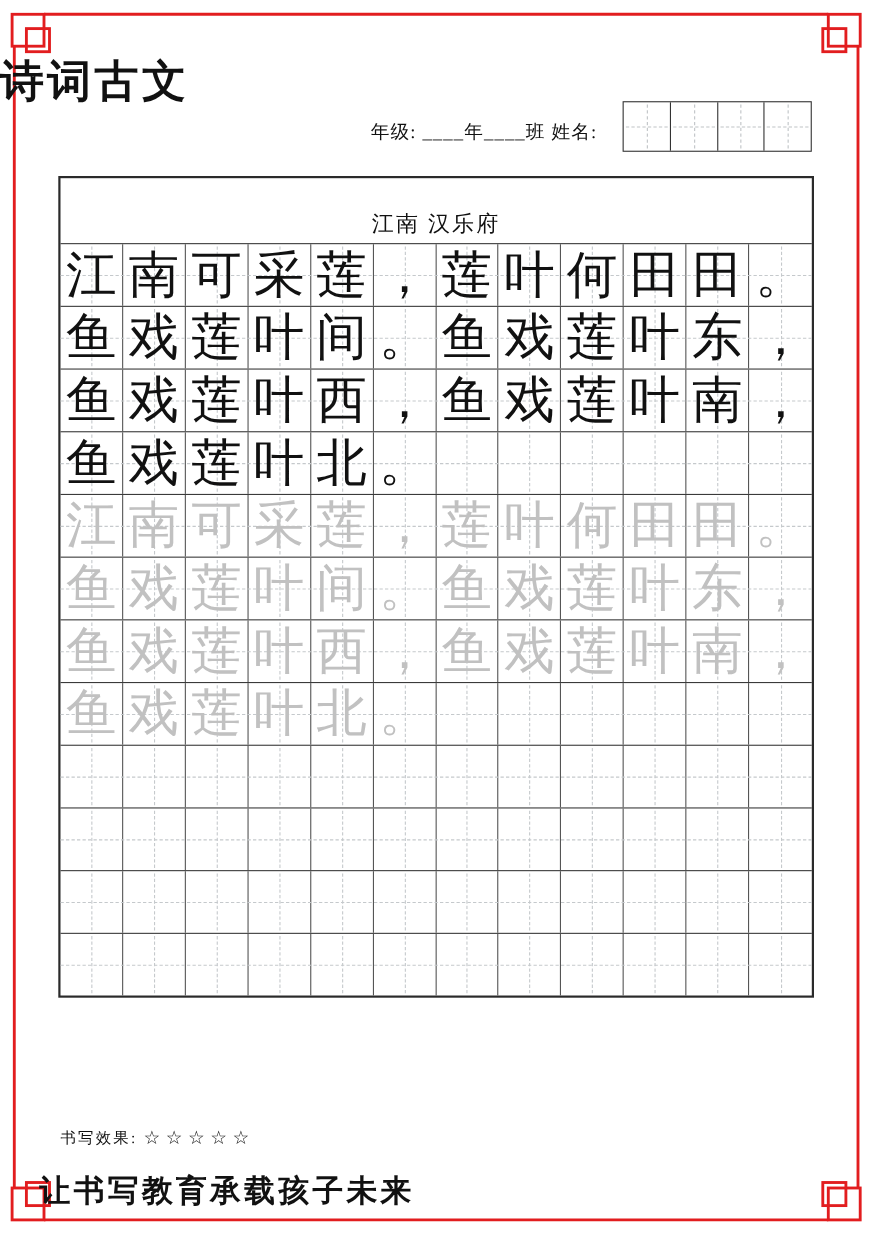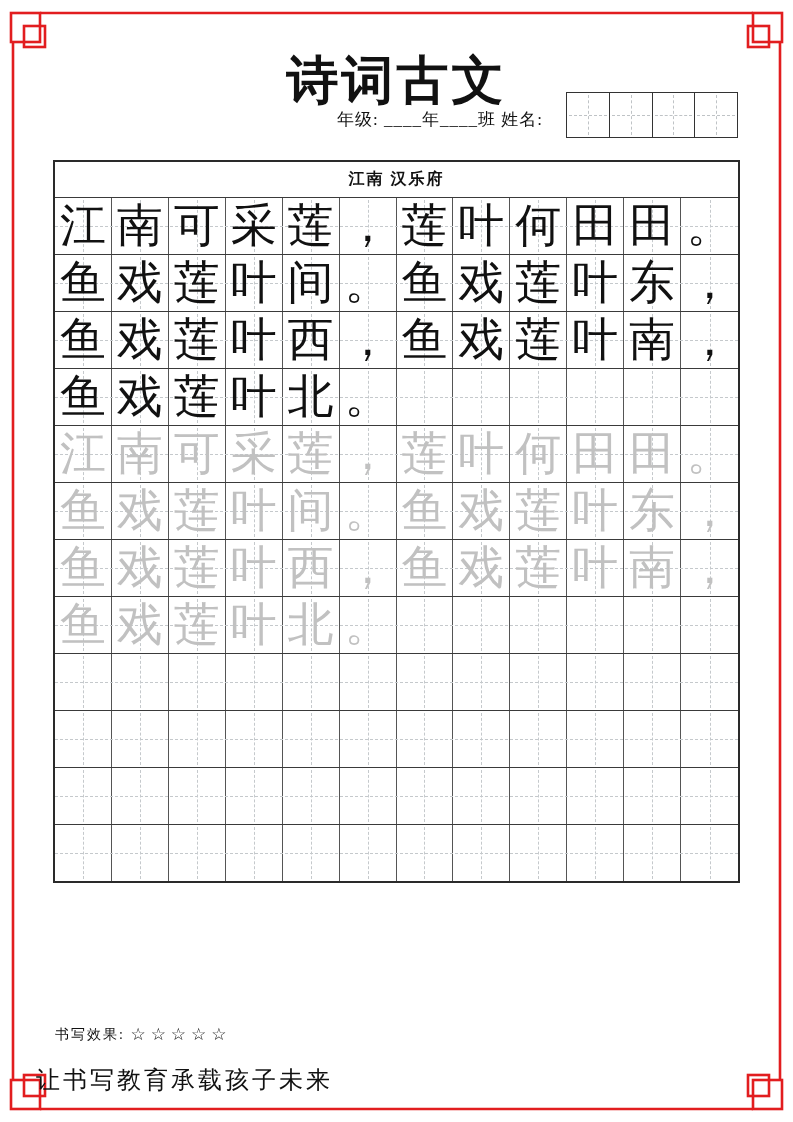--- a/index.html
+++ b/index.html
@@ -17,21 +17,21 @@
     width:793px;height:1122px;
     margin:0 auto;
     background:#ffffff;
     overflow:hidden;
     font-family:"Liberation Serif","DejaVu Serif",serif;
     color:var(--ink);
   }
   .frame{position:absolute;left:0;top:0;width:793px;height:1122px;z-index:1;}
   .title{
     position:absolute;left:0;top:46px;width:100%;
-    text-align:center;font-size:52px;font-weight:bold;
+    font-size:40px;font-weight:bold;
     letter-spacing:3px;z-index:2;margin:0;
   }
   .info-label{
     position:absolute;top:108px;right:250px;
     font-size:17px;letter-spacing:1px;z-index:2;white-space:nowrap;font-family:Liberation Serif, serif;
   }
   .name-grid{
     position:absolute;top:92px;right:55px;
     width:172px;height:46px;
     border:1.5px solid #333;
@@ -43,21 +43,21 @@
   .ng-cell::after{content:"";position:absolute;top:50%;left:2px;right:2px;border-top:1px dashed #bfc3c6;}
 
   .sheet{
     position:absolute;left:53px;top:160px;width:687px;
     border:2px solid var(--line-dark);
     box-sizing:border-box;background:#fff;z-index:2;
   }
   .bar{
     height:35px;border-bottom:1.5px solid var(--line-mid);
     display:flex;align-items:center;justify-content:center;
-    font-size:16px;font-weight:bold;letter-spacing:2px;
+    font-size:20px;font-weight:normal;letter-spacing:2px;margin-top:24px;
   }
   .row{
     position:relative;height:56px;
     display:grid;grid-template-columns:repeat(12,1fr);
     border-bottom:1.5px solid var(--line-mid);
   }
   .sheet > .row:last-child{border-bottom:none;}
   .row::after{ 
     content:"";position:absolute;left:0;right:0;top:50%;
     border-top:1.5px dashed var(--dash);z-index:0;
@@ -78,21 +78,21 @@
   }
   .row.trace .cell span{color:var(--trace);}
 
   .rating{
     position:absolute;left:55px;top:1024px;z-index:2;
     font-size:14px;letter-spacing:2px;white-space:nowrap;
   }
   .rating .stars{font-size:17px;letter-spacing:5px;vertical-align:-1px;}
   .slogan{
     position:absolute;left:36px;top:1064px;z-index:3;
-    font-size:24px;font-weight:normal;letter-spacing:3px;white-space:nowrap;
+    font-size:28px;font-weight:bold;letter-spacing:3px;white-space:nowrap;
   }
 </style>
 </head>
 <body>
 
 <div class="page">
 
   <svg class="frame" viewBox="0 0 793 1122" fill="none" stroke="var(--red)" stroke-width="2.6">
 
     <path d="M40,13 H753"></path>

